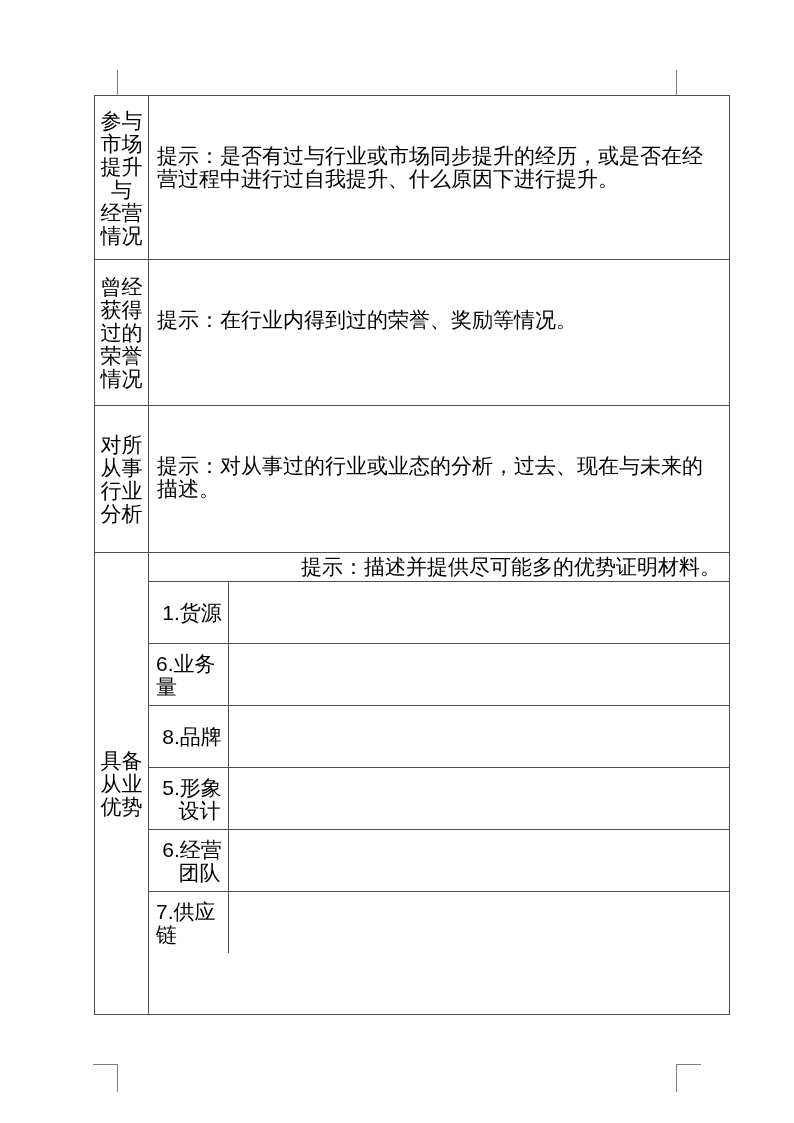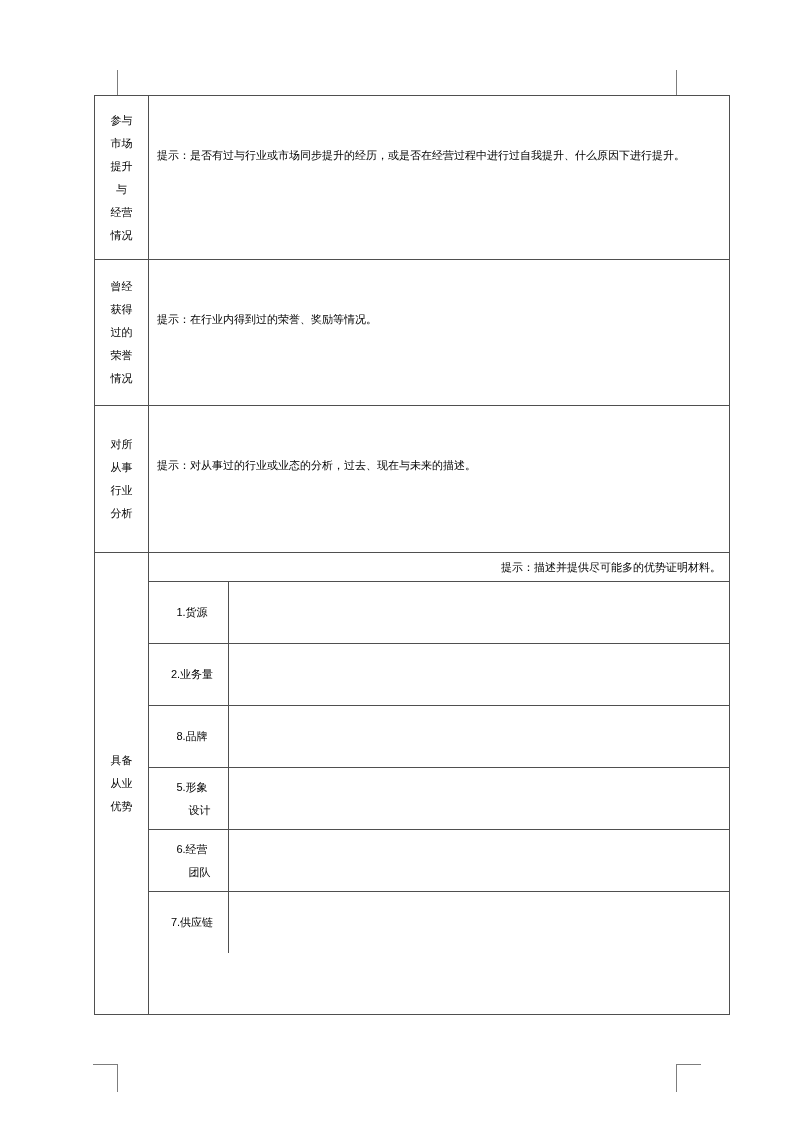--- a/index.html
+++ b/index.html
@@ -13,21 +13,21 @@
   body{
     font-family:"Liberation Sans", sans-serif;
     color:var(--text-color);
   }
   .page{
     position:relative;
     width:794px;
     height:1123px;
     background:var(--page-bg);
     overflow:hidden;
-    font-size:11px;
+    font-size:21px;
     line-height:23px;
   }
 
   
   .mark{position:absolute;}
   .mark-tl{left:117px;top:70px;width:1px;height:25px;background:var(--mark-color);}
   .mark-tr{left:676px;top:70px;width:1px;height:25px;background:var(--mark-color);}
   .mark-bl{left:93px;top:1064px;width:24px;height:27px;
            border-top:1px solid var(--mark-color);border-right:1px solid var(--mark-color);}
   .mark-br{left:676px;top:1064px;width:24px;height:27px;
@@ -161,21 +161,21 @@
 
         <div class="sub-row">
           <div class="sub-label">
             <span>1.货源</span>
           </div>
           <div class="sub-content"></div>
         </div>
 
         <div class="sub-row">
           <div class="sub-label">
-            <span>2.业务量</span>
+            <span>6.业务量</span>
           </div>
           <div class="sub-content"></div>
         </div>
 
         <div class="sub-row">
           <div class="sub-label">
             <span>8.品牌</span>
           </div>
           <div class="sub-content"></div>
         </div>

